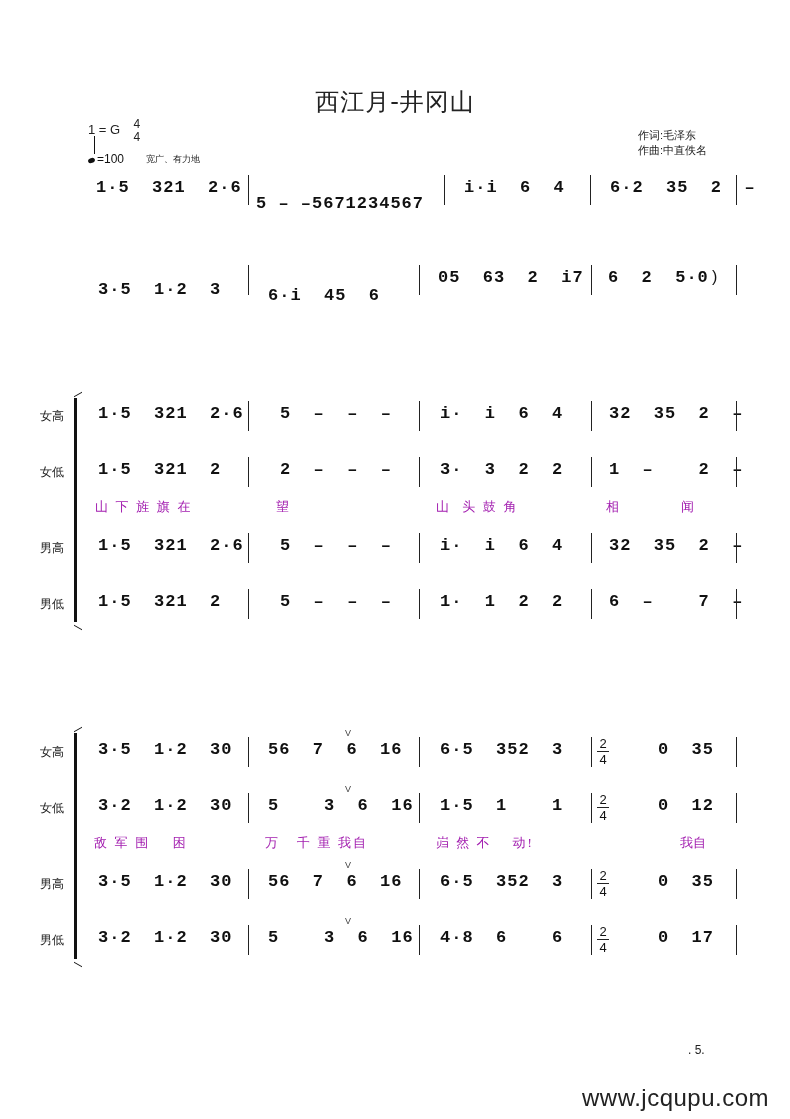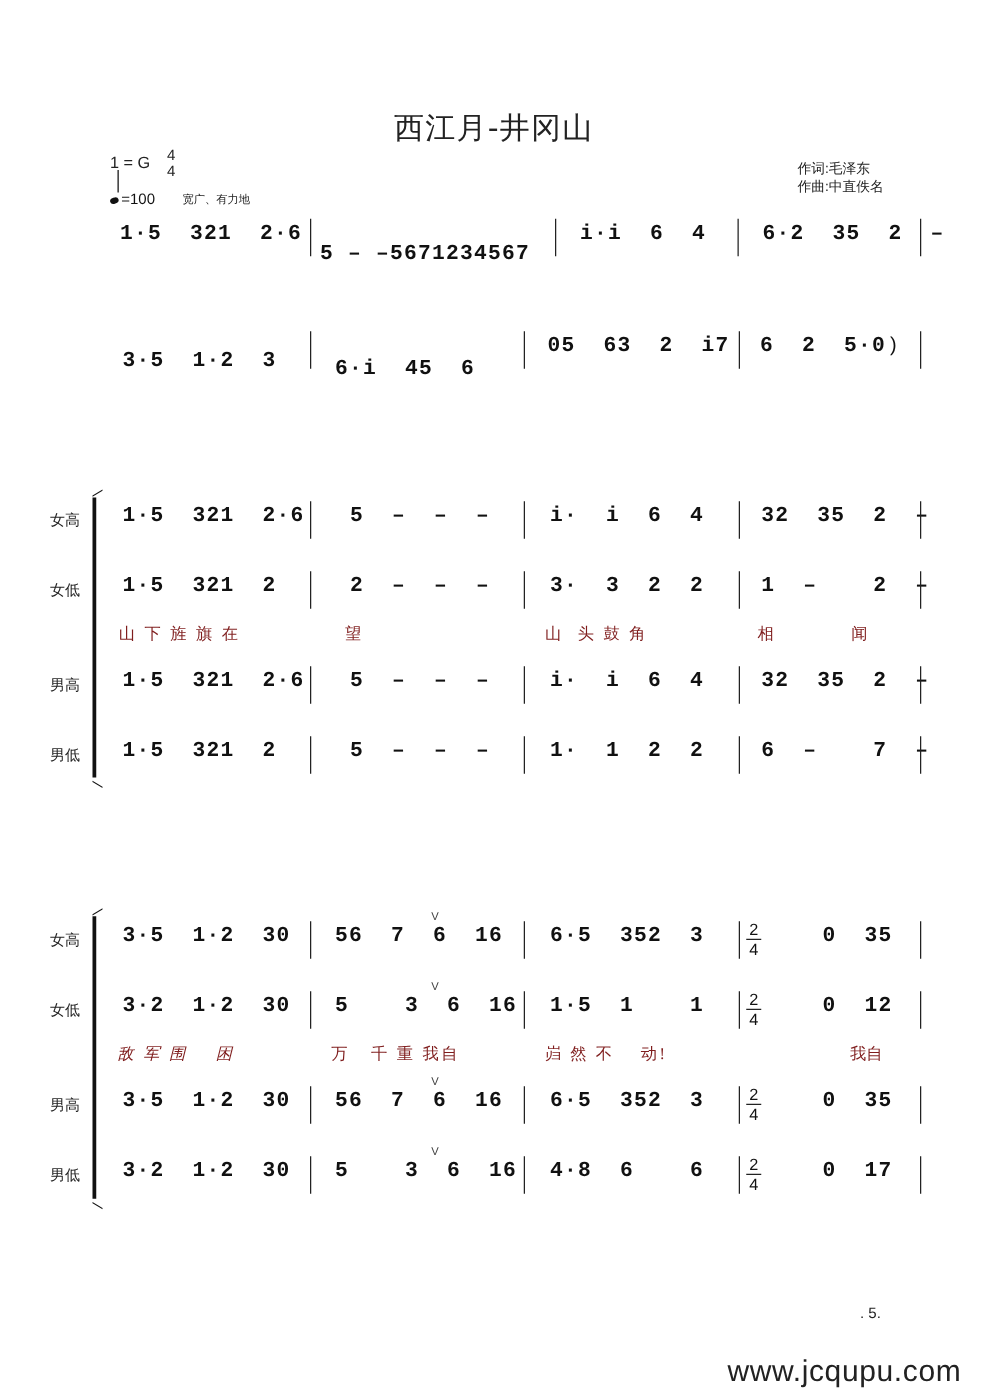--- a/index.html
+++ b/index.html
@@ -14,21 +14,21 @@
   .tempo { left:88px; top:152px; font-size:12px; }
   .tempo .note-head { display:inline-block; width:7px; height:5px; border-radius:50%; background:#111; transform:rotate(-20deg); vertical-align:baseline; }
   .tempo .stem { position:absolute; left:6px; top:-16px; width:1px; height:18px; background:#111; }
   .expr { left:146px; top:153px; font-size:9px; color:#222; }
   .credits { left:638px; top:128px; font-size:11px; line-height:15px; color:#222; }
 
   .row { position:absolute; height:40px; }
   .seg { position:absolute; font-weight:bold; font-size:17px; white-space:pre; letter-spacing:1px;font-family:Liberation Mono, monospace; }
   .bar { position:absolute; width:1.3px; height:30px; background:#222; }
   .label { position:absolute; font-size:12px; color:#222; left:40px; }
-  .lyric { position:absolute; font-size:13px; color:#7f1d1d; white-space:pre; letter-spacing:2px; }
+  .lyric { position:absolute; font-size:13px; color:#a21caf; white-space:pre; letter-spacing:2px; }
   .bracket { position:absolute; left:74px; width:4px; border-left:3px solid #111; }
   .bracket::before, .bracket::after { content:""; position:absolute; left:-3px; width:8px; height:6px; border-top:1.5px solid #111; }
   .bracket::before { top:-4px; transform:skewY(-30deg); }
   .bracket::after { bottom:-6px; border-top:none; border-bottom:1.5px solid #111; transform:skewY(30deg); }
   .timesig { position:absolute; font-size:13px; text-align:center; line-height:13px; width:12px; }
   .timesig .line { display:block; height:1px; background:#222; margin:1px 0; }
   .pagenum { left:688px; top:1043px; font-size:12px; color:#222; }
   .watermark { left:582px; top:1084px; font-size:24px; color:#222; letter-spacing:0.5px; }
   .paren { position:absolute; font-size:16px; font-weight:normal; }
 </style>
@@ -166,21 +166,21 @@
   <span class="seg" style="left:440px;">1·5  1    1</span>
   <div class="bar" style="left:591px;top:-3px;"></div>
   <div class="timesig" style="left:597px;top:-3px;">
     <span>2</span><span class="line"></span><span>4</span>
   </div>
   <span class="seg" style="left:658px;">0  12</span>
   <div class="bar" style="left:736px;top:-3px;"></div>
 </div>
 
 <div class="row" style="top:834px;left:0;width:790px;">
-  <span class="lyric" style="left:94px;font-style:italic;">敌 军 围    困</span>
+  <span class="lyric" style="left:94px;">敌 军 围    困</span>
   <span class="lyric" style="left:265px;">万   千 重 我自</span>
   <span class="lyric" style="left:436px;font-family:Liberation Serif, serif;">岿 然 不    动!</span>
   <span class="lyric" style="left:680px;letter-spacing:0;">我自</span>
 </div>
 
 <div class="row" style="top:872px;left:0;width:790px;">
   <span class="label" style="top:4px;">男高</span>
   <span class="seg" style="left:98px;">3·5  1·2  30</span>
   <div class="bar" style="left:248px;top:-3px;"></div>
   <span class="seg" style="left:268px;">56  7  6  16</span>

